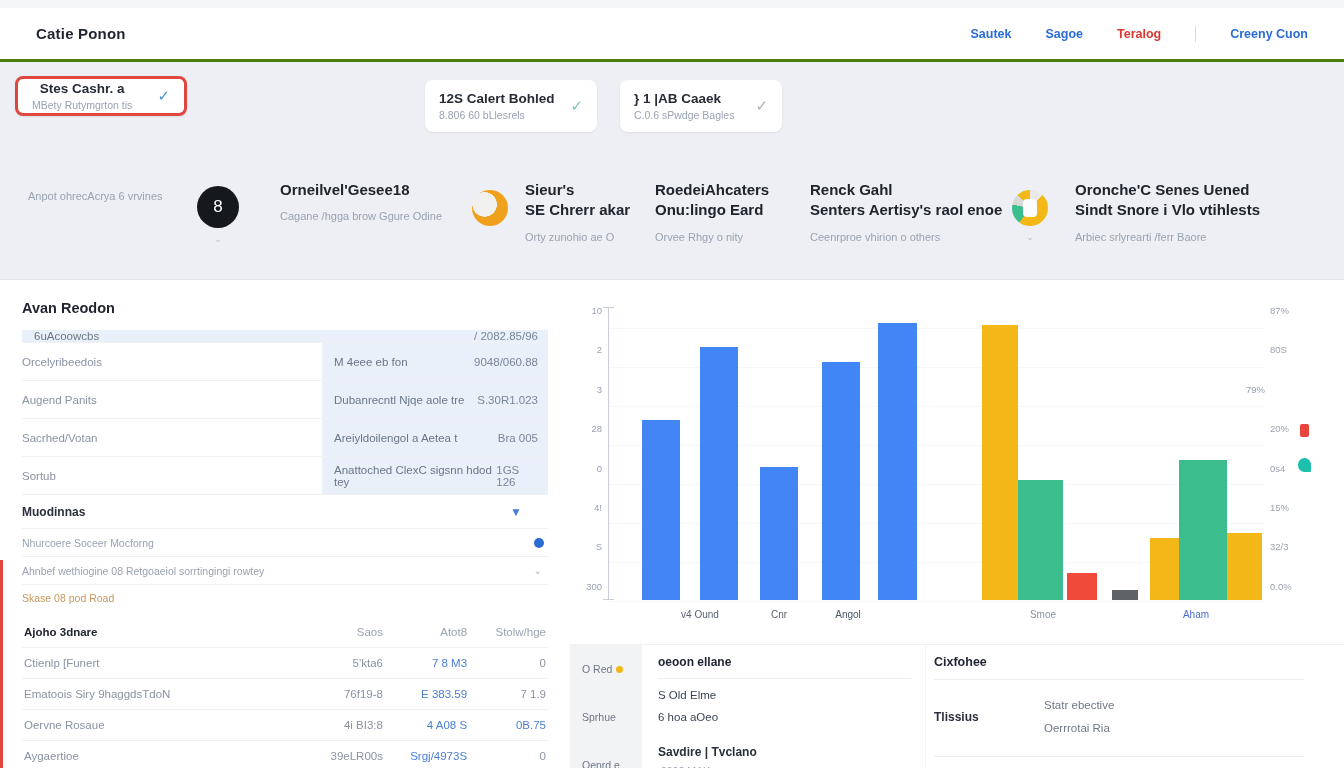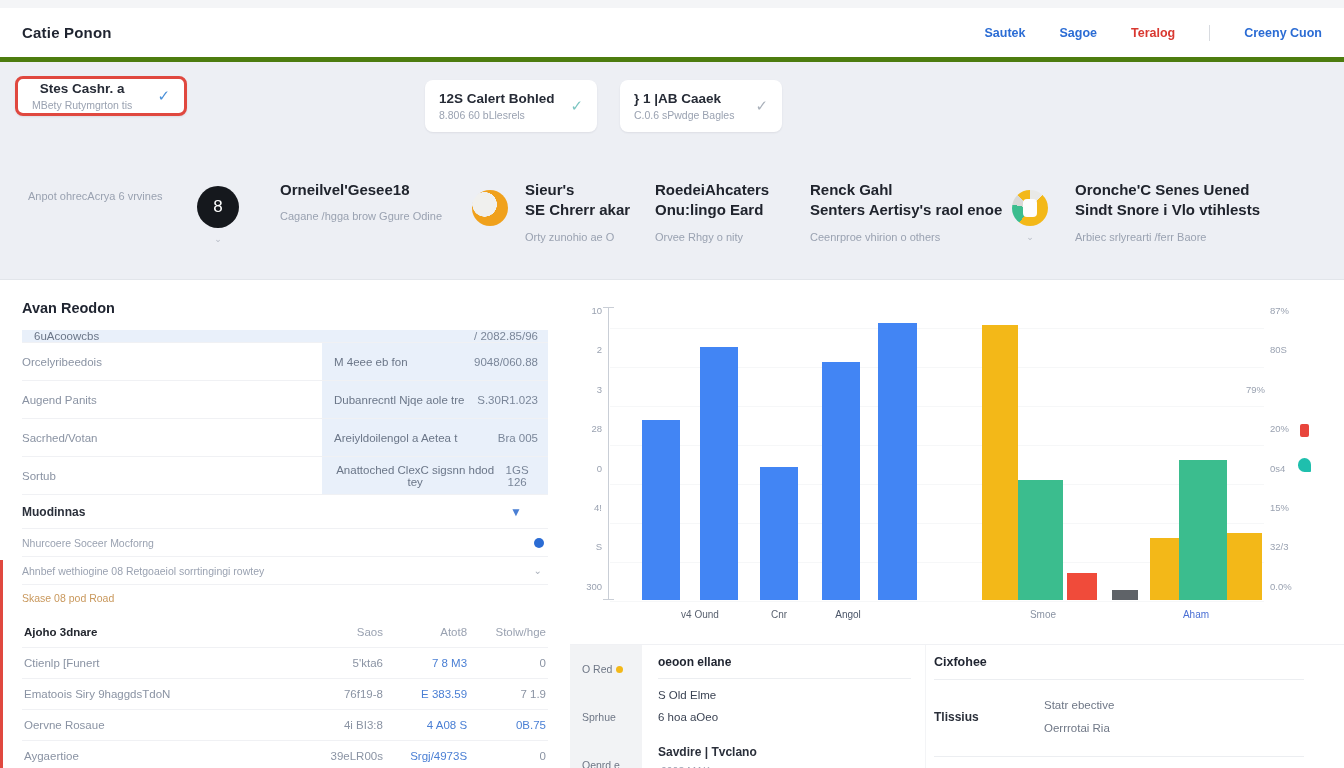--- a/index.html
+++ b/index.html
@@ -1,22 +1,22 @@
 <!DOCTYPE html>
 <html><head>
 <meta charset="utf-8">
 <style>
   * { margin:0; padding:0; box-sizing:border-box; }
   html,body { width:1344px; height:768px; overflow:hidden; background:#edeff4;
               font-family:"Liberation Sans", sans-serif; color:#1f2430; }
 
   
   .top-strip { height:8px; background:#f4f5f7; }
-  .topbar { height:54px; background:#fff; border-bottom:5px solid #4d7c0f;
-            display:flex; align-items:center; justify-content:space-between; padding:0 22px; }
+  .topbar { height:54px; background:#fff; border-bottom:3px solid #4d7c0f;
+            display:flex; align-items:center; justify-content:space-between; padding:0 36px; }
   .logo { font-size:15px; font-weight:bold; letter-spacing:.2px; }
   .nav { display:flex; align-items:center; gap:34px; white-space:nowrap; }
   .nav a { font-size:12.5px; font-weight:bold; text-decoration:none; }
   .nav .divider { width:1px; height:16px; background:#d8dbe0; }
 
   
   .cards-row { position:relative; height:78px; margin-top:18px; }
   .card { position:absolute; top:0; background:#fff; border-radius:8px; height:52px;
           box-shadow:0 1px 2px rgba(20,30,50,.08); display:flex; align-items:center;
           justify-content:space-between; padding:0 14px; }
@@ -44,21 +44,21 @@
   
   .main-panel { position:relative; background:#fff; height:513px; margin-top:8px;
                 display:flex; box-shadow:0 -1px 0 #e2e5ea; }
   .left-col { width:570px; padding:20px 22px 0 22px; position:relative; }
   .red-edge { position:absolute; left:0; top:280px; bottom:0; width:3px; background:#e0483f; }
 
   .panel-title { font-size:14.5px; font-weight:bold; margin-bottom:14px; }
   .kv-row { display:flex; align-items:stretch; border-bottom:1px solid #f0f1f4; font-size:11.5px; }
   .kv-row .lbl { flex:0 0 300px; color:#8a93a3; display:flex; align-items:center; height:37px; }
   .kv-row .hlcell { flex:1; background:#e9f0fa; display:flex; align-items:center;
-                    justify-content:space-between; padding:0 10px 0 12px;text-align:center; }
+                    justify-content:space-between; padding:0 10px 0 12px; }
   .kv-row .mid { color:#6b7688; }
   .kv-row .val { color:#7a8699; }
 
   .expand-row { display:flex; align-items:center; justify-content:space-between; height:34px;
                 font-size:12px; font-weight:bold; color:#2a2f3a; border-bottom:1px solid #f0f1f4; }
   .expand-row .chev { color:#4a7fd4; font-size:12px; margin-right:26px; }
   .link-row { display:flex; align-items:center; justify-content:space-between; height:28px;
               font-size:10.5px; color:#9aa2b1; border-bottom:1px solid #f0f1f4; }
   .dot-blue { width:10px; height:10px; border-radius:50%; background:#2b6cd4; margin-right:4px; }
   .tiny-ic { color:#aab0bb; font-size:10px; margin-right:6px; }

